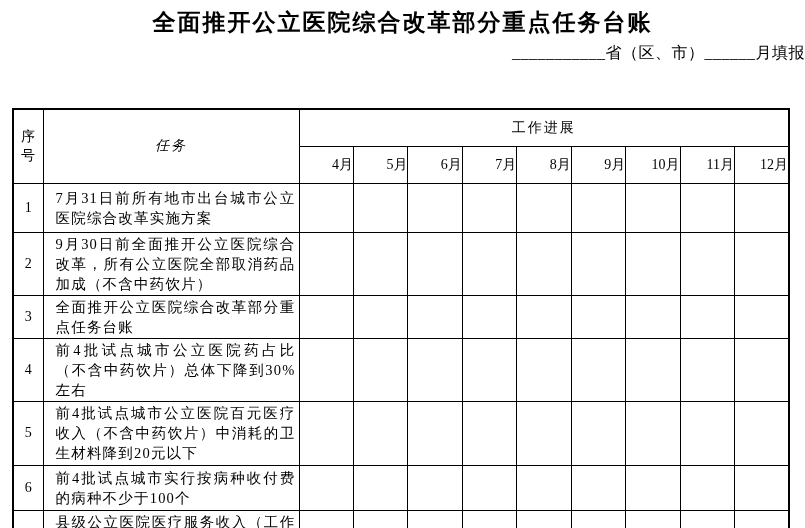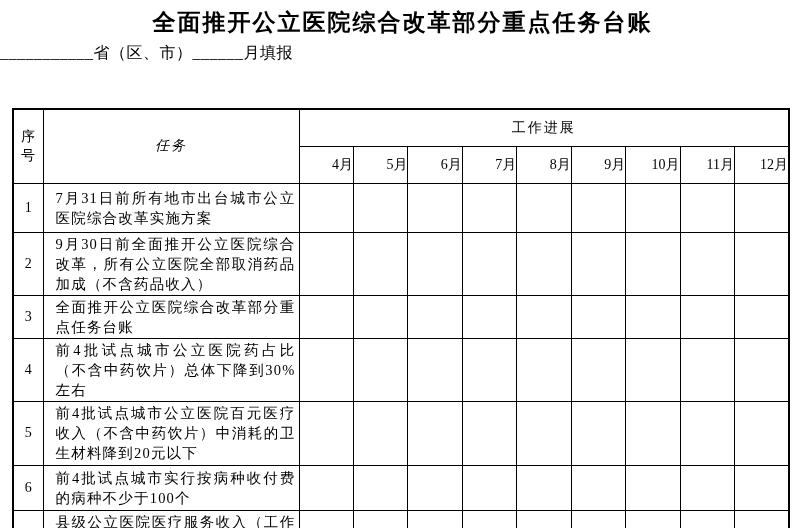--- a/index.html
+++ b/index.html
@@ -14,21 +14,21 @@
 
   .doc-title {
     position: absolute; left: 0; top: 8px; width: 805px;
     text-align: center;
     font-size: 23px; font-weight: bold;
     letter-spacing: 2px;
     line-height: 30px;
   }
   .doc-subtitle {
     position: absolute; left: 0; top: 42px; width: 805px;
-    text-align: left;
+    text-align: right;
     font-size: 16px;
     line-height: 22px;
     letter-spacing: 0.5px;
   }
 
   table.ledger {
     position: absolute; left: 12px; top: 68px;
     width: 778px;
     border-collapse: collapse;
     table-layout: fixed;
@@ -131,21 +131,21 @@
           <td class="cell-progress"></td>
           <td class="cell-progress"></td>
           <td class="cell-progress"></td>
           <td class="cell-progress"></td>
           <td class="cell-progress"></td>
           <td class="cell-progress"></td>
           <td class="cell-progress"></td>
         </tr>
         <tr>
           <td class="cell-no">2</td>
-          <td class="cell-task">9月30日前全面推开公立医院综合改革，所有公立医院全部取消药品加成（不含药品收入）</td>
+          <td class="cell-task">9月30日前全面推开公立医院综合改革，所有公立医院全部取消药品加成（不含中药饮片）</td>
           <td class="cell-progress"></td>
           <td class="cell-progress"></td>
           <td class="cell-progress"></td>
           <td class="cell-progress"></td>
           <td class="cell-progress"></td>
           <td class="cell-progress"></td>
           <td class="cell-progress"></td>
           <td class="cell-progress"></td>
           <td class="cell-progress"></td>
         </tr>

